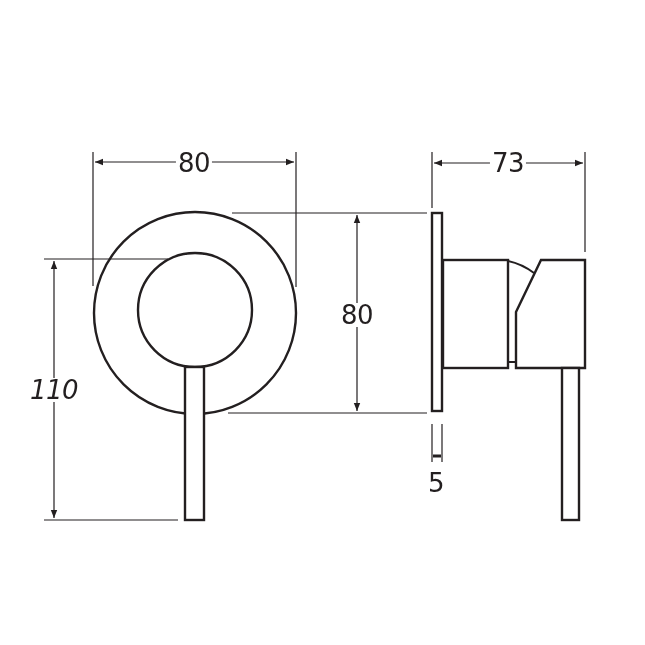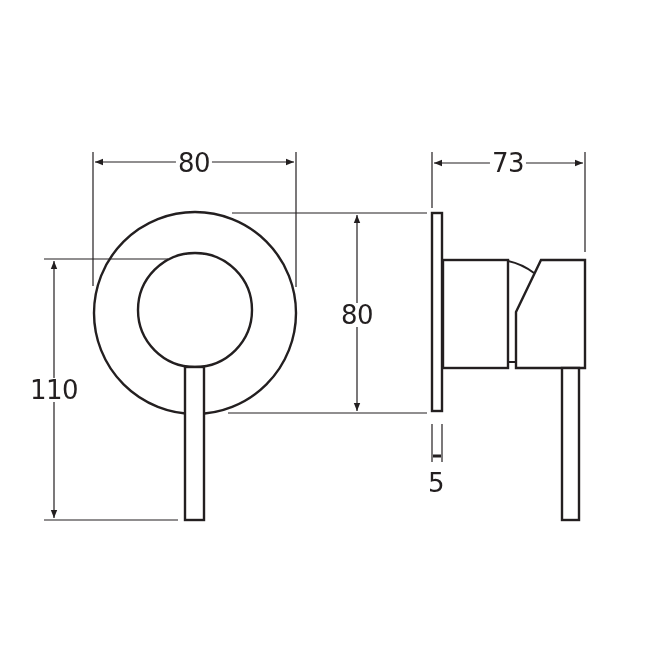--- a/index.html
+++ b/index.html
@@ -63,14 +63,14 @@
 
     <line x1="432" y1="424" x2="432" y2="462"></line>
     <line x1="442" y1="424" x2="442" y2="462"></line>
     <line x1="433" y1="456" x2="441" y2="456" stroke-width="3"></line>
   </g>
 </svg>
 
 <div class="label" style="left:194px; top:163px;">80</div>
 <div class="label" style="left:508px; top:163px;">73</div>
 <div class="label" style="left:357px; top:315px;">80</div>
-<div class="label" style="left:54px; top:390px;">110</div>
+<div class="label" style="left:54px; top:390px;font-style:italic;">110</div>
 <div class="label" style="left:436px; top:483px; background:transparent;">5</div>
 
 </body></html>

